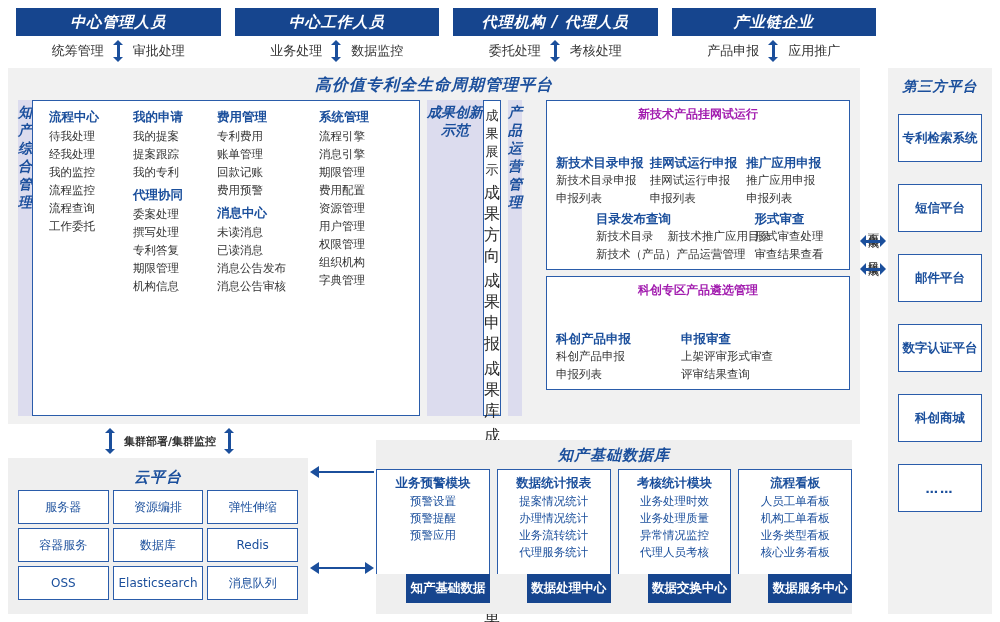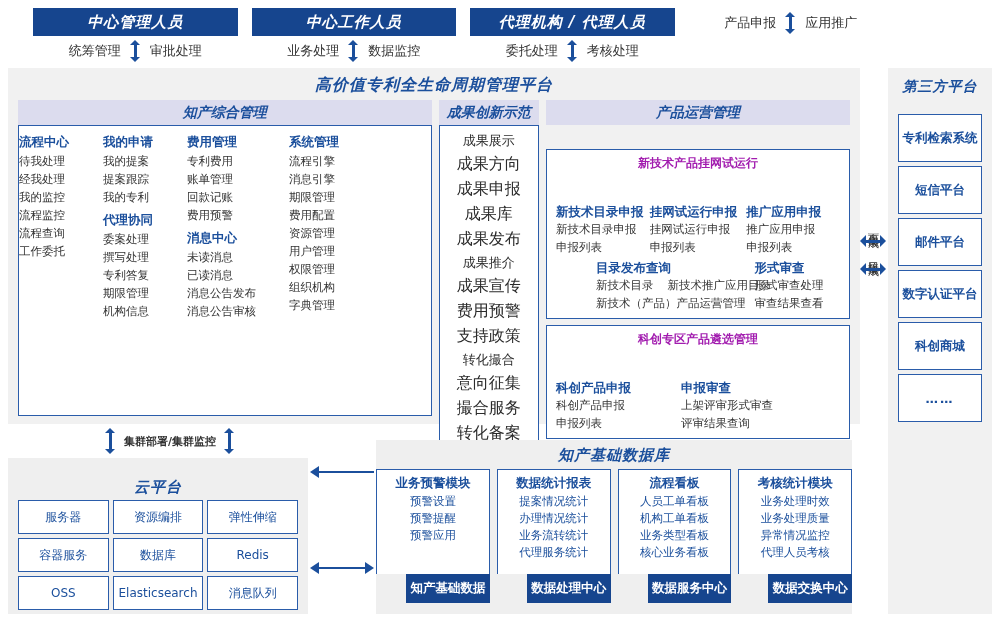--- a/index.html
+++ b/index.html
@@ -11,21 +11,21 @@
     overflow:hidden;
   }
   .page{position:relative;width:1000px;height:622px;}
   .navy-bar{
     background:#16458e;color:#fff;font-weight:bold;font-style:italic;
     display:flex;align-items:center;justify-content:center;
     letter-spacing:1px;
   }
 
   
-  .roles{position:absolute;left:33px;top:8px;width:860px;height:58px;display:flex;gap:14px;}
+  .roles{position:absolute;left:16px;top:8px;width:860px;height:58px;display:flex;gap:14px;}
   .role{flex:1;display:flex;flex-direction:column;}
   .role .hdr{height:28px;font-size:15px;}
   .role .sub{
     height:30px;display:flex;align-items:center;justify-content:center;gap:9px;
     font-size:13px;color:#333;
   }
   .vArrow{width:11px;height:22px;position:relative;flex:0 0 11px;}
   .vArrow:before{
     content:"";position:absolute;left:4px;top:4px;width:3px;height:14px;background:#1b4f9c;
   }
@@ -44,28 +44,28 @@
   .platform{
     position:absolute;left:8px;top:68px;width:852px;height:356px;
     background:#f1f1f1;
   }
   .platform-title{
     text-align:center;font-size:16px;font-weight:bold;font-style:italic;
     color:#1b4f9c;padding-top:7px;letter-spacing:1px;
   }
   .groups{position:absolute;left:10px;top:32px;right:10px;bottom:8px;display:flex;gap:7px;}
 
-  .grp{display:flex;flex-direction:column;}
+  .grp{display:flex;flex-direction:row;}
   .grp-hd{
     background:#dcdcee;color:#1b4f9c;font-weight:bold;font-style:italic;
     font-size:14px;text-align:center;padding:4px 0 3px;
   }
   .grp-bd{
     border:1.5px solid #2a5caa;background:#fff;flex:1;
-    padding:7px 0 4px;display:flex;gap:4px;
+    padding:7px 16px 4px;display:flex;gap:4px;
   }
   .col{display:flex;flex-direction:column;}
   .col .h{color:#1b4f9c;font-weight:bold;font-size:12.5px;line-height:17px;margin-bottom:2px;}
   .col .h.mt{margin-top:5px;}
   .col .it{font-size:11.5px;line-height:18px;color:#333;white-space:nowrap;}
 
   
   .g-zcz{width:428px;}
   .g-cgcx{width:104px;}
   .g-cpyy{flex:1;gap:24px;}
@@ -99,34 +99,34 @@
   .hArrow{width:26px;height:12px;position:relative;}
   .hArrow:before{content:"";position:absolute;left:5px;top:4.5px;width:16px;height:3px;background:#1b4f9c;}
   .hArrow:after{content:"";position:absolute;left:0;top:0;width:0;height:0;
     border-top:6px solid transparent;border-bottom:6px solid transparent;border-right:6px solid #1b4f9c;}
   .hArrow i{position:absolute;right:0;top:0;width:0;height:0;
     border-top:6px solid transparent;border-bottom:6px solid transparent;border-left:6px solid #1b4f9c;}
 
   
   .third{position:absolute;left:888px;top:68px;width:104px;height:546px;background:#f1f1f1;}
   .third-t{text-align:center;font-size:14px;font-weight:bold;font-style:italic;color:#1b4f9c;padding:10px 0 2px;letter-spacing:1px;}
-  .third-list{display:flex;flex-direction:column;gap:4px;padding:16px 10px 0;}
+  .third-list{display:flex;flex-direction:column;gap:22px;padding:16px 10px 0;}
   .tp{border:1.5px solid #2a5caa;background:#fff;height:46px;display:flex;align-items:center;justify-content:center;
       font-size:12.5px;color:#1b4f9c;font-weight:bold;}
   .tp.dots{color:#1b4f9c;letter-spacing:2px;font-weight:bold;}
 
   
   .cluster{position:absolute;left:60px;top:428px;width:220px;height:26px;display:flex;align-items:center;justify-content:center;gap:8px;}
   .cluster .lbl{font-size:11px;color:#333;font-weight:bold;white-space:nowrap;}
   .vArrow.big{height:26px;}
   .vArrow.big:before{height:18px;}
 
   
   .cloud{position:absolute;left:8px;top:458px;width:300px;height:156px;background:#efefef;}
-  .cloud-t{text-align:center;font-size:15px;font-weight:bold;font-style:italic;color:#1b4f9c;padding:20px 0 3px;letter-spacing:1px;}
+  .cloud-t{text-align:center;font-size:15px;font-weight:bold;font-style:italic;color:#1b4f9c;padding:10px 0 3px;letter-spacing:1px;}
   .cloud-grid{display:grid;grid-template-columns:repeat(3,1fr);gap:4px;padding:0 10px;}
   .cell{border:1.5px solid #2a5caa;background:#fff;height:32px;display:flex;align-items:center;justify-content:center;
         font-size:12px;color:#1b4f9c;}
 
   
   .conn{position:absolute;left:310px;top:466px;width:64px;height:120px;}
   .arrowL{position:absolute;left:0;top:0;width:64px;height:12px;}
   .arrowL:before{content:"";position:absolute;left:8px;top:4.5px;width:56px;height:2.5px;background:#1b4f9c;}
   .arrowL:after{content:"";position:absolute;left:0;top:0;width:0;height:0;
     border-top:6px solid transparent;border-bottom:6px solid transparent;border-right:9px solid #1b4f9c;}
@@ -177,20 +177,21 @@
         <div class="navy-bar hdr">代理机构 / 代理人员</div>
         <div class="sub">
           <span>委托处理</span>
           <div class="vArrow">
             <i></i>
           </div>
           <span>考核处理</span>
         </div>
       </div>
       <div class="role">
+        <div class="navy-bar hdr">产业链企业</div>
         <div class="sub">
           <span>产品申报</span>
           <div class="vArrow">
             <i></i>
           </div>
           <span>应用推广</span>
         </div>
       </div>
     </div>
 
@@ -399,34 +400,34 @@
             <div class="t">数据统计报表</div>
             <div class="i">提案情况统计</div>
             <div class="i">办理情况统计</div>
             <div class="i">业务流转统计</div>
             <div class="i">代理服务统计</div>
           </div>
           <div class="dbc-bot">数据处理中心</div>
         </div>
         <div class="dbc">
           <div class="dbc-top">
+            <div class="t">考核统计模块</div>
+            <div class="i">业务处理时效</div>
+            <div class="i">业务处理质量</div>
+            <div class="i">异常情况监控</div>
+            <div class="i">代理人员考核</div>
+          </div>
+          <div class="dbc-bot">数据交换中心</div>
+        </div>
+        <div class="dbc">
+          <div class="dbc-top">
             <div class="t">流程看板</div>
             <div class="i">人员工单看板</div>
             <div class="i">机构工单看板</div>
             <div class="i">业务类型看板</div>
             <div class="i">核心业务看板</div>
           </div>
           <div class="dbc-bot">数据服务中心</div>
         </div>
-        <div class="dbc">
-          <div class="dbc-top">
-            <div class="t">考核统计模块</div>
-            <div class="i">业务处理时效</div>
-            <div class="i">业务处理质量</div>
-            <div class="i">异常情况监控</div>
-            <div class="i">代理人员考核</div>
-          </div>
-          <div class="dbc-bot">数据交换中心</div>
-        </div>
       </div>
   </div>
 
 </div>
 
 </body></html>

